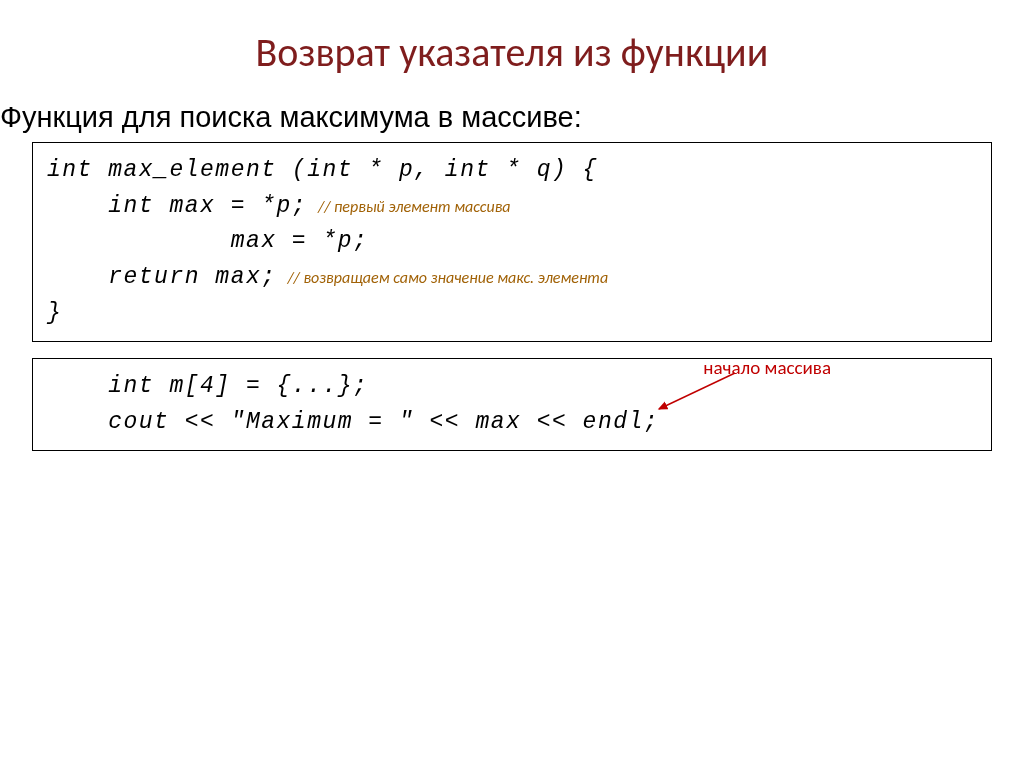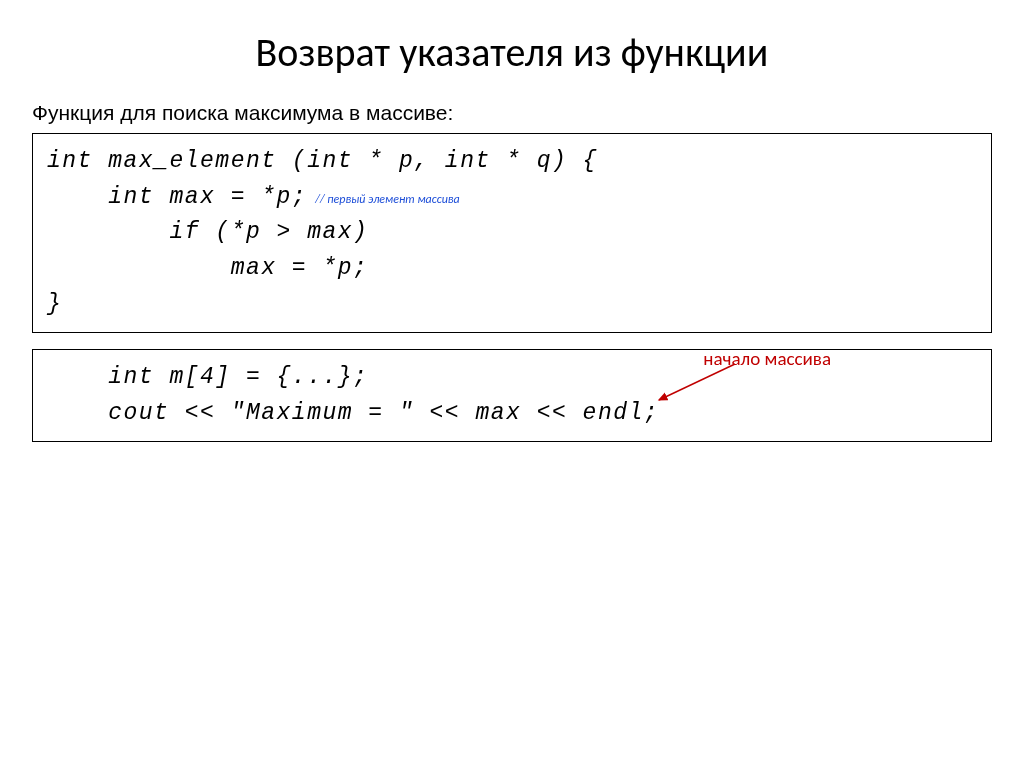--- a/index.html
+++ b/index.html
@@ -8,28 +8,27 @@
     height: 767px;
     background: #fff;
     font-family: Calibri, Arial, sans-serif;
     overflow: hidden;
     position: relative;
   }
   .title {
     text-align: center;
     font-size: 40px;
     font-weight: 400;
-    color: #000000;
+    color: #7f1d1d;
     padding-top: 28px;
     padding-bottom: 24px;
   }
   .subtitle {
-    font-size: 21px;
+    font-size: 29px;
     color: #000;
-    padding-left: 32px;
     padding-bottom: 8px;
     font-family: "Segoe UI", Arial, sans-serif;
   }
   .codebox {
     border: 1.5px solid #000;
     margin: 0 32px 16px 32px;
     padding: 10px 14px 10px 14px;
     font-family: "Courier New", monospace;
     font-size: 23px;
     line-height: 1.55;
@@ -44,22 +43,22 @@
     font-family: "Courier New", monospace;
     font-size: 23px;
     line-height: 1.55;
     letter-spacing: 1.5px;
     color: #000;
     position: relative;
   }
   .code-line { white-space: pre; font-style: italic; }
   .comment-green {
     font-family: Calibri, Arial, sans-serif;
-    color: #1d4ed8;
-    font-size: 12px;
+    color: #a16207;
+    font-size: 16px;
     letter-spacing: 0;
   }
   .annot-red {
     position: absolute;
     color: #c00000;
     font-family: Calibri, Arial, sans-serif;
     font-size: 19px;
     letter-spacing: 0;
     text-align: right;
   }
@@ -71,23 +70,23 @@
 </head>
 <body>
 
 <div class="title">Возврат указателя из функции</div>
 
 <div class="subtitle">Функция для поиска максимума в массиве:</div>
 
 <div class="codebox">
   <div class="code-line">int max_element (int * p, int * q) {</div>
   <div class="code-line"><span>    int max = *p;</span><span class="comment-green">   // первый элемент массива</span></div>
-  <div class="code-line">        if (*p &gt; max)</div>
   <div class="code-line">            max = *p;</div>
   <div class="code-line"></div>
+  <div class="code-line"><span>    return max;</span><span class="comment-green">   // возвращаем само значение макс. элемента</span></div>
   <div class="code-line">}</div>
 </div>
 
 <div class="codebox2">
   <div class="code-line">    int m[4] = {...};</div>
   <div class="code-line">    cout &lt;&lt; "Maximum = " &lt;&lt; max &lt;&lt; endl;</div>
 
   <div class="annot-red" style="top:-6px; right:160px;">начало массива</div>
 
   <svg class="arrow" style="top:12px; right:250px;" width="90" height="46">

